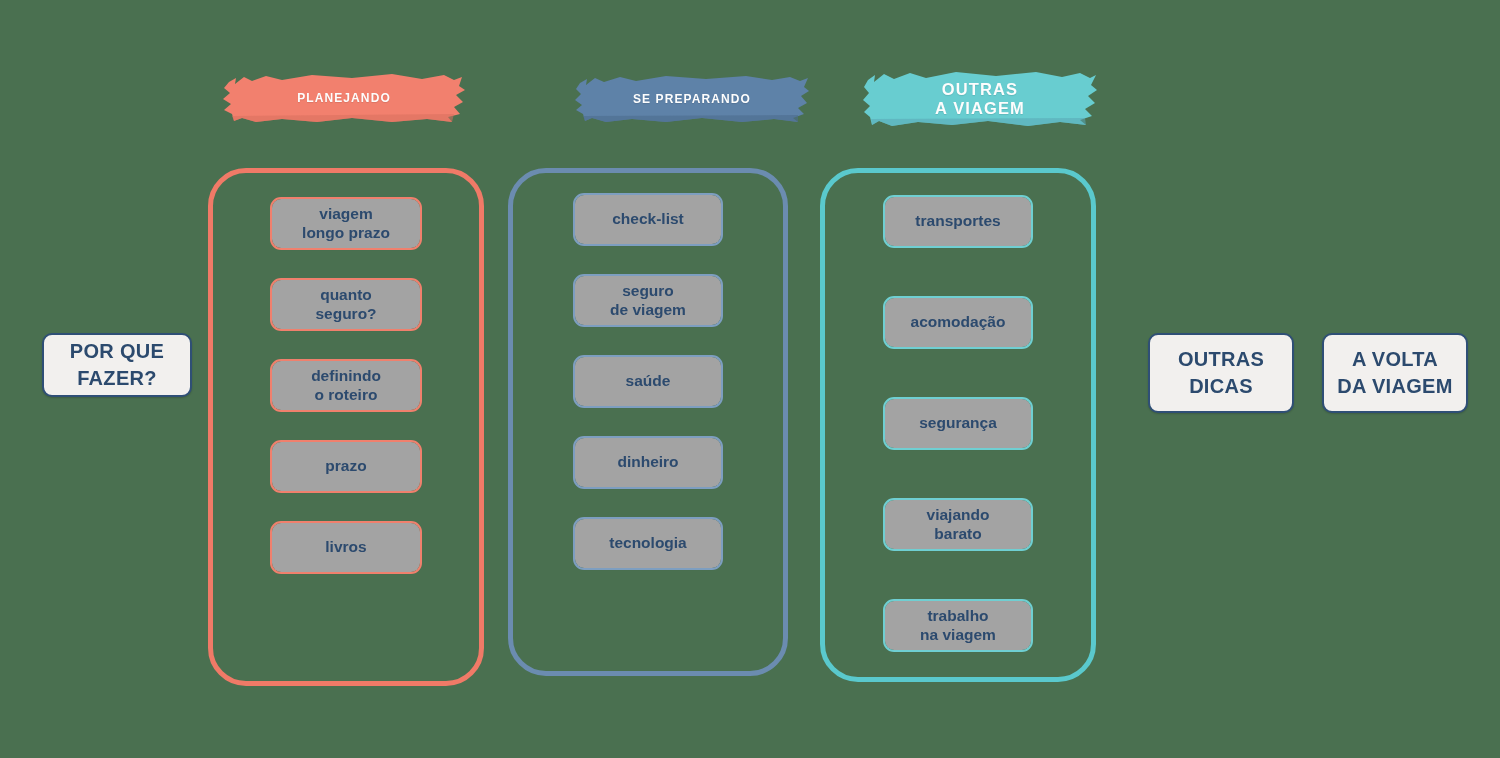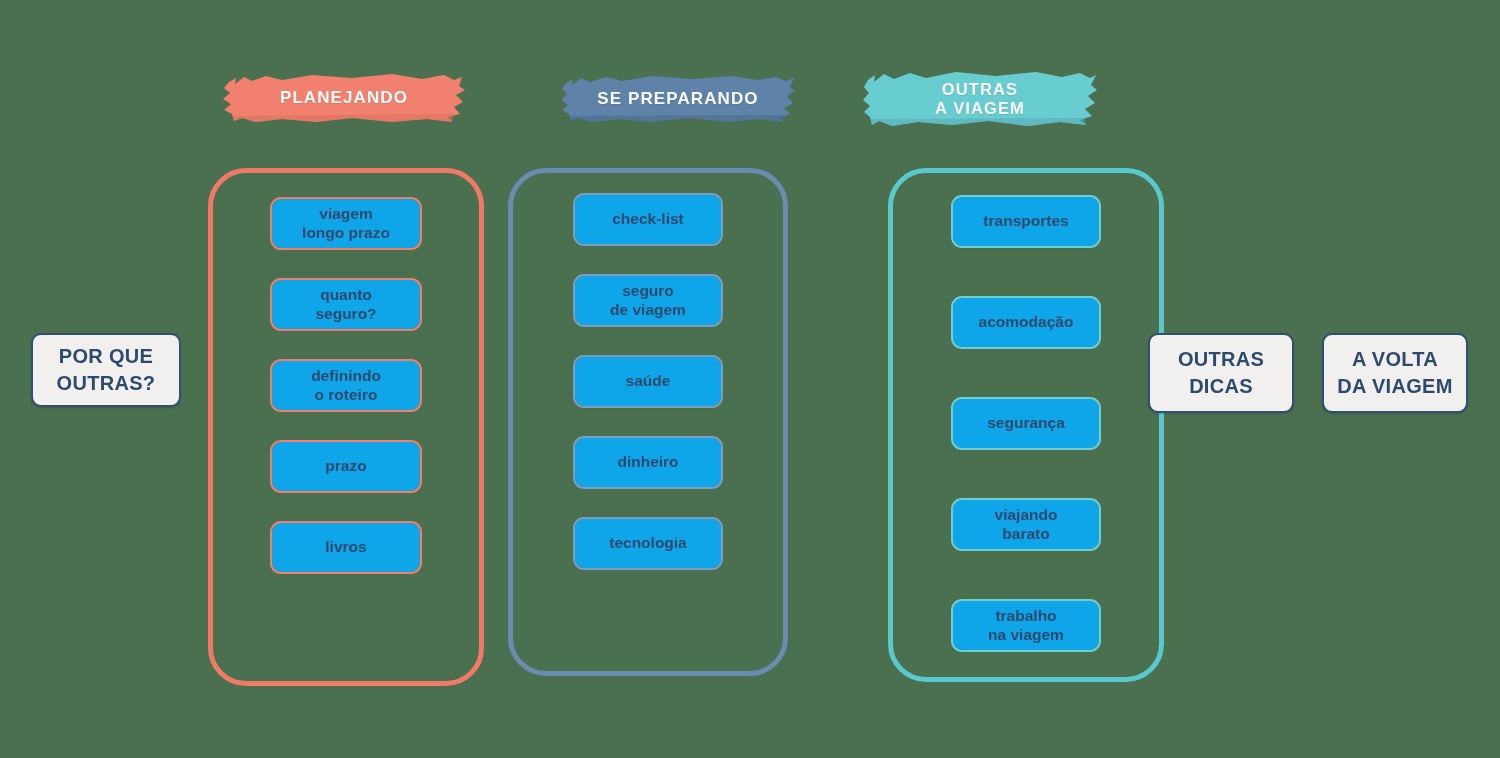--- a/index.html
+++ b/index.html
@@ -35,59 +35,59 @@
     text-align: center;
     color: #2c4a6e;
     font-weight: bold;
     font-size: 20px;
     line-height: 1.35;
     letter-spacing: 0.3px;
     box-shadow: 0 1px 2px rgba(0,0,0,0.18);
   }
   .side-box .txt { display: block; }
 
-  #box-por-que { left: 31px;   top: 333px; width: 150px; height: 74px; }
+  #box-por-que { left: 42px;   top: 333px; width: 150px; height: 64px; }
   #box-outras  { left: 1148px; top: 333px; width: 146px; height: 80px; }
   #box-volta   { left: 1322px; top: 333px; width: 146px; height: 80px; }
 
   
   .column {
     position: absolute;
     top: 168px;
   }
   .column-frame {
     position: absolute;
     top: 0;
     left: 0;
     border-radius: 38px;
     border-style: solid;
     border-width: 5px;
   }
   #col-planejando        { left: 208px; width: 276px; }
   #col-planejando .column-frame  { width: 276px; height: 518px; border-color: #f07a67; }
   #col-preparando        { left: 508px; width: 280px; }
   #col-preparando .column-frame  { width: 280px; height: 508px; border-color: #6b8cb0; }
-  #col-durante           { left: 888px; width: 276px; }
+  #col-durante           { left: 820px; width: 276px; }
   #col-durante .column-frame     { width: 276px; height: 514px; border-color: #5ac9cd; }
 
   .cards {
     position: relative;
     padding-top: 31px;
     display: flex;
     flex-direction: column;
     align-items: center;
     gap: 32px;
   }
   #col-preparando .cards { padding-top: 27px; }
   #col-durante .cards    { padding-top: 29px; }
 
   .card {
     width: 148px;
     min-height: 49px;
-    background: #0ea5e9;
+    background: #a3a3a3;
     border-radius: 9px;
     display: flex;
     align-items: center;
     justify-content: center;
     text-align: center;
     color: #2c4a6e;
     font-weight: bold;
     font-size: 15.5px;
     line-height: 1.22;
     padding: 4px 6px;
@@ -123,42 +123,42 @@
     left: 0; top: 0;
     width: 100%;
     height: 100%;
     display: block;
   }
   .banner .banner-label {
     position: relative;
     z-index: 2;
     color: #fdfdfd;
     font-weight: bold;
-    font-size: 17px;
+    font-size: 12px;
     letter-spacing: 1.1px;
     text-align: center;
     line-height: 1.17;
     white-space: pre-line;
     text-shadow: 0 1px 1px rgba(0,0,0,0.10);
   }
 
   #banner-planejando { left: 222px; top: 72px; width: 244px; height: 52px; }
-  #banner-preparando { left: 560px; top: 74px; width: 236px; height: 50px; }
+  #banner-preparando { left: 574px; top: 74px; width: 236px; height: 50px; }
   #banner-durante    { left: 862px; top: 70px; width: 236px; height: 58px; }
   #banner-durante .banner-label { font-size: 16.5px; }
 </style>
 </head>
 <body>
 
 <div class="canvas">
 
   <div class="side-box" id="box-por-que">
     <div>
       <span class="txt">POR QUE</span>
-      <span class="txt">OUTRAS?</span>
+      <span class="txt">FAZER?</span>
     </div>
   </div>
 
   <div class="banner" id="banner-planejando">
     <svg viewBox="0 0 244 52" preserveAspectRatio="none">
       <path d="M7 10 L14 6 L13 12 L22 5 L30 9 L44 4 L60 8 L90 3 L130 6 L170 2 L200 7 L222 3 L232 8 L240 5
                L237 14 L243 18 L234 23 L241 30 L232 35 L238 42 L226 45 L230 50 L205 47 L170 50 L130 46
                L95 50 L60 47 L34 50 L20 46 L12 49 L10 42 L2 38 L9 32 L1 27 L8 21 L2 16 Z" fill="#f2806e"></path>
       <path d="M10 44 L232 42 L230 50 L205 47 L170 50 L130 46 L95 50 L60 47 L34 50 L20 46 L12 49 Z" fill="#d9705f" opacity="0.55"></path>
     </svg>

